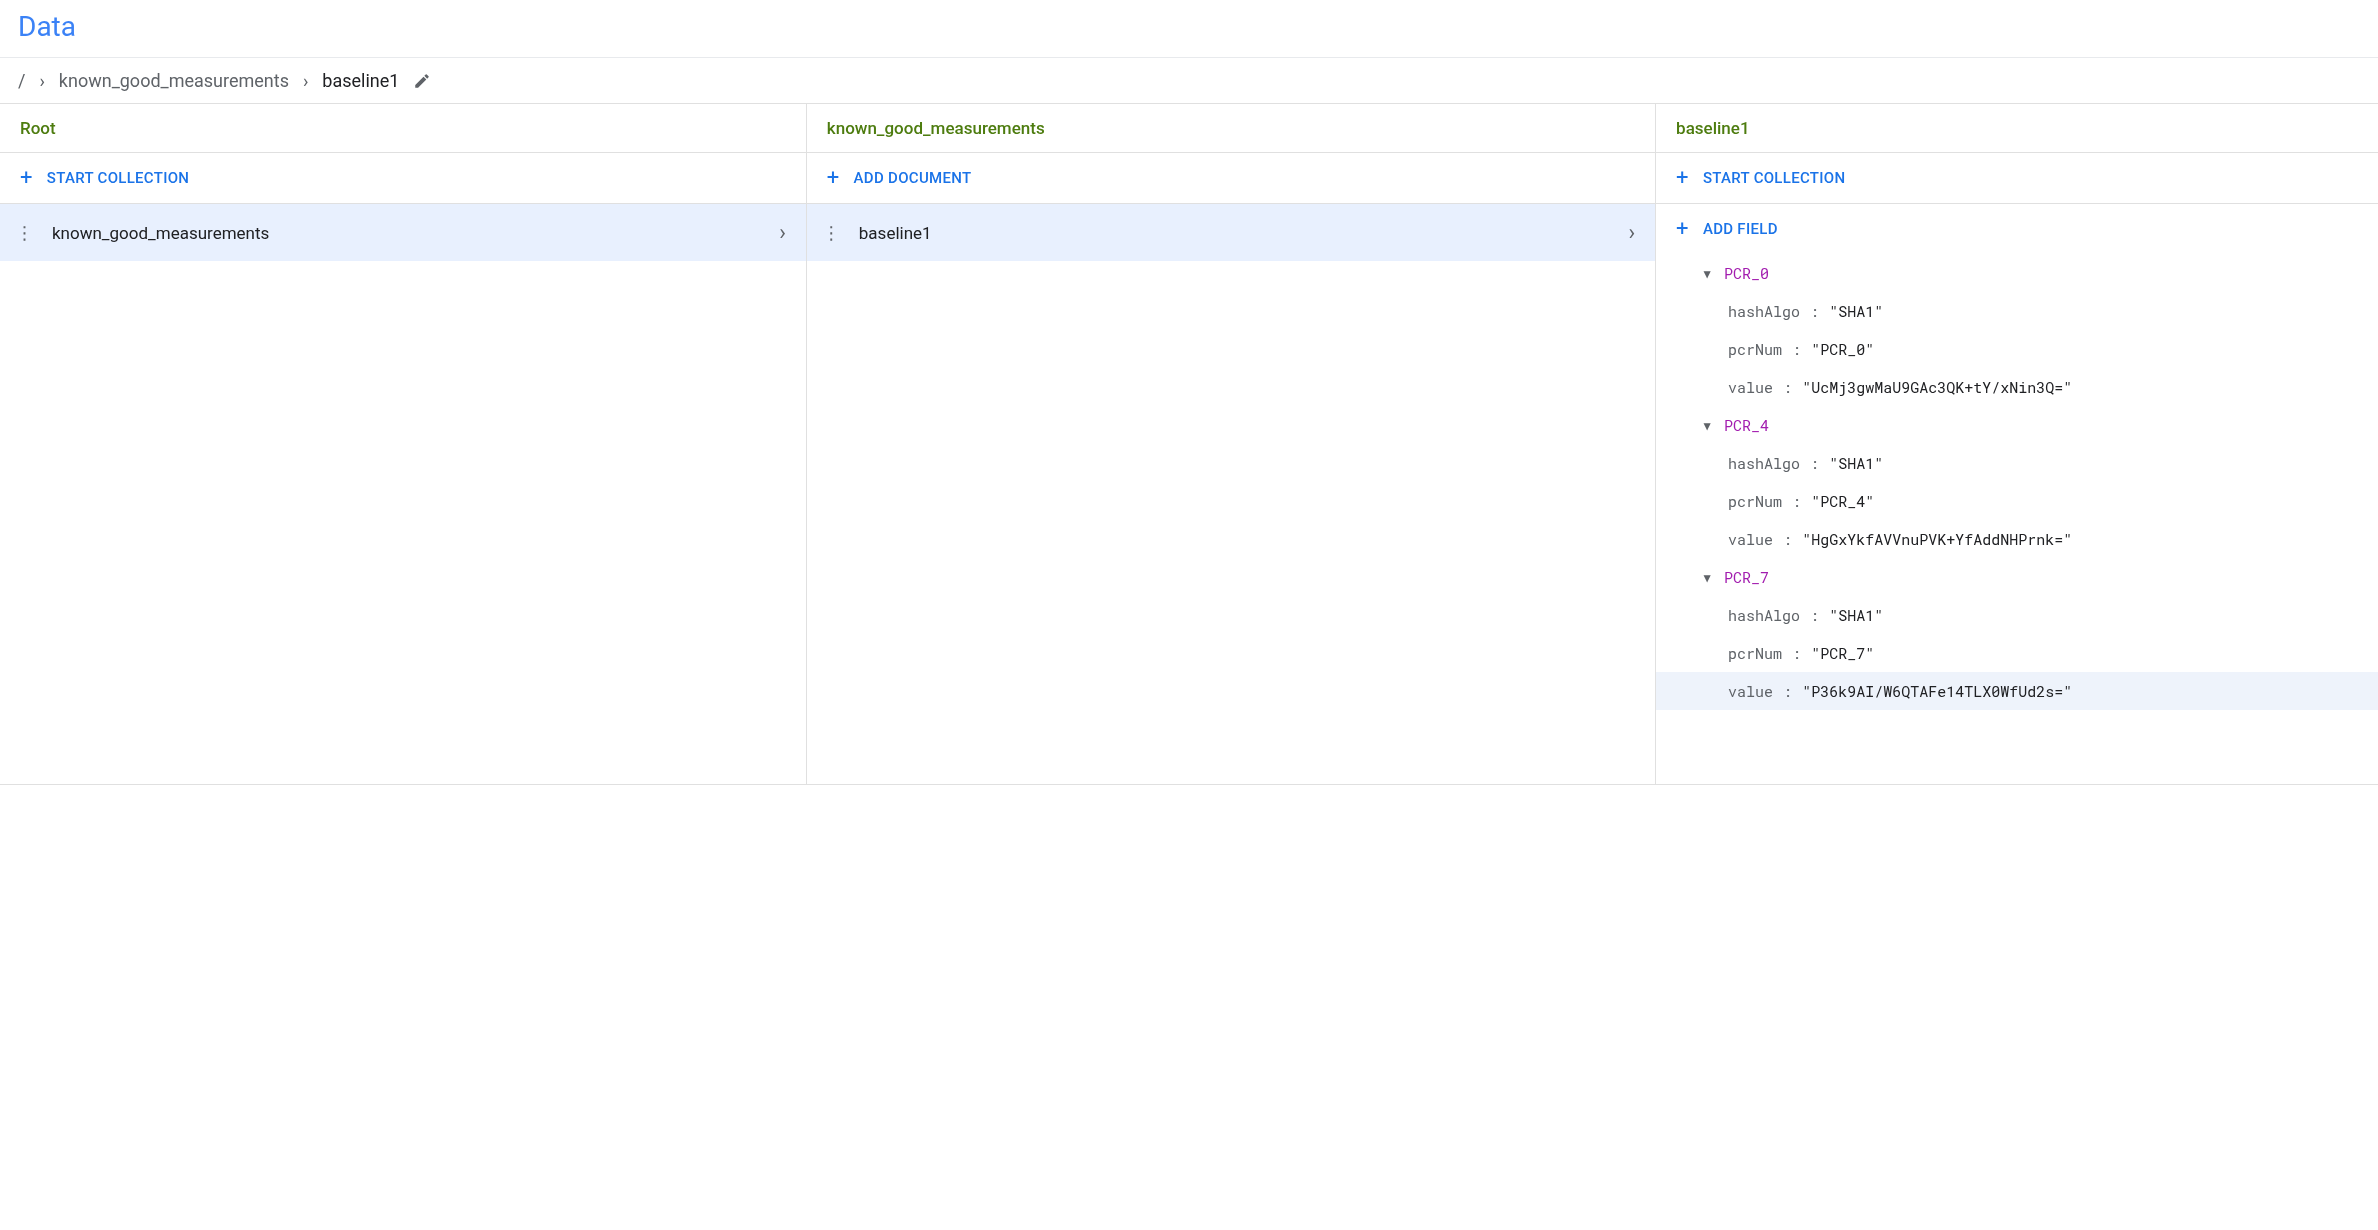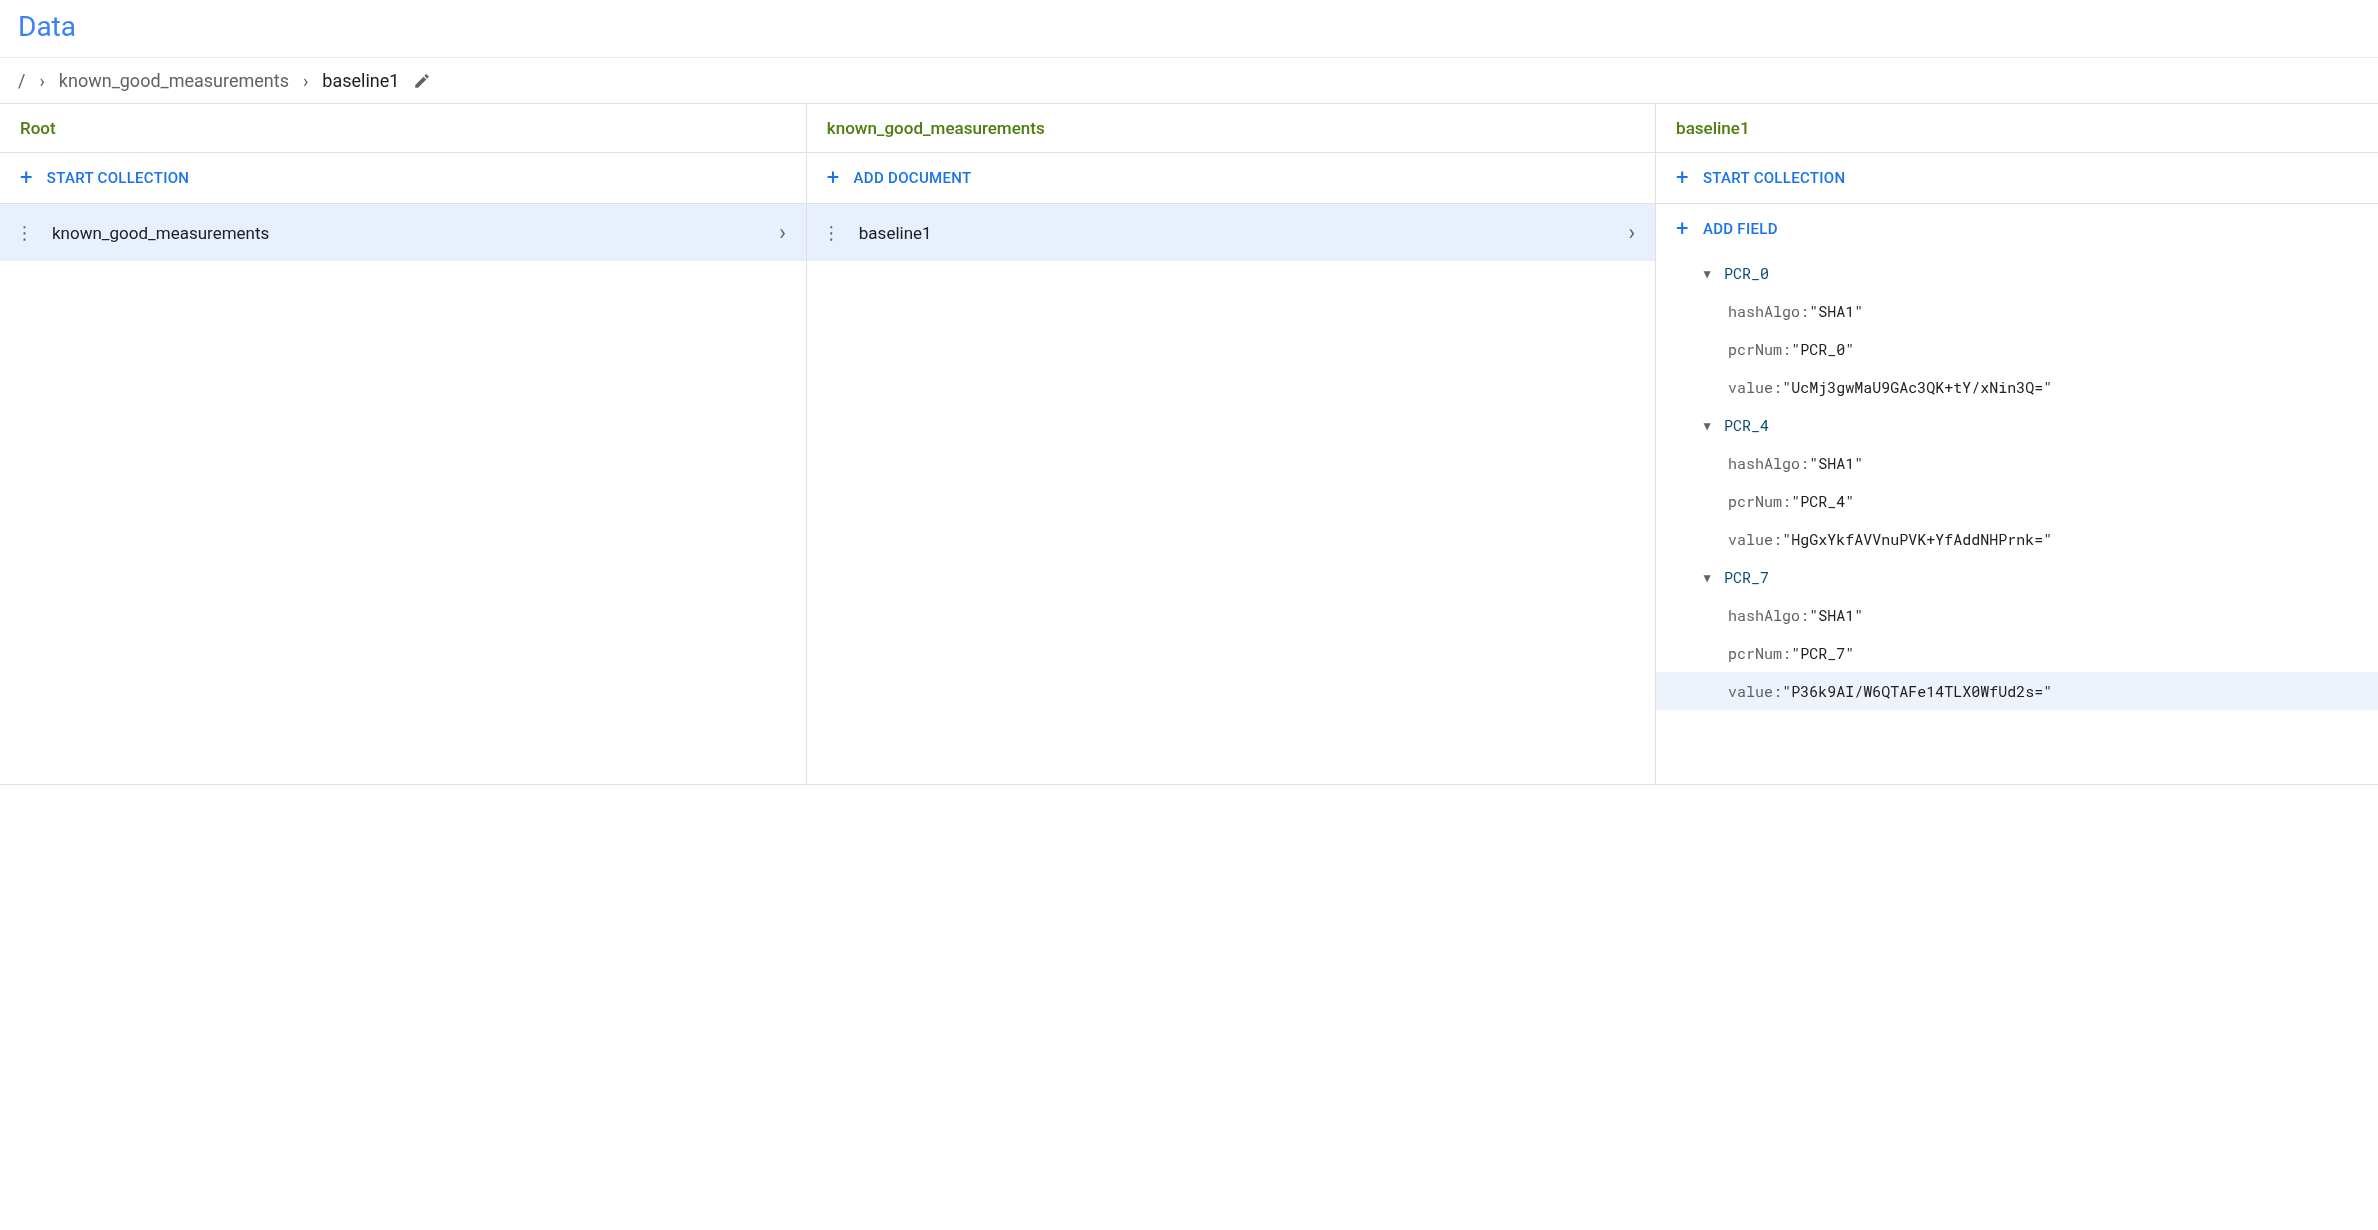--- a/index.html
+++ b/index.html
@@ -76,27 +76,27 @@
     align-items: center;
     gap: 10px;
     padding: 9px 18px;
     font-family: 'Roboto Mono', Menlo, Consolas, monospace;
     font-size: 15px;
     color: #5f6368;
   }
   .field-node.highlight { background: #eef3fb; }
   .arrow-down { color: #5f6368; font-size: 12px; width: 14px; text-align:center; }
   .field-key { color: #5f6368; }
-  .field-key.mono-top { color: #0c4a6e; }
+  .field-key.mono-top { color: #a21caf; }
   .field-val { color: #202124; font-family: 'Roboto Mono', Menlo, Consolas, monospace; }
   .indent-1 { padding-left: 44px; }
   .indent-2 { padding-left: 72px; }
   .indent-2 .field-key::after { }
   .colon { color: #5f6368; }
-  .sub { display: flex; align-items: baseline; }
+  .sub { display: flex; align-items: baseline; gap: 10px; }
 </style>
 </head>
 <body>
 
 <div class="page-title">Data</div>
 <hr class="hr-light">
 
 <div class="breadcrumbs">
   <span>/</span>
   <span class="chev">›</span>

